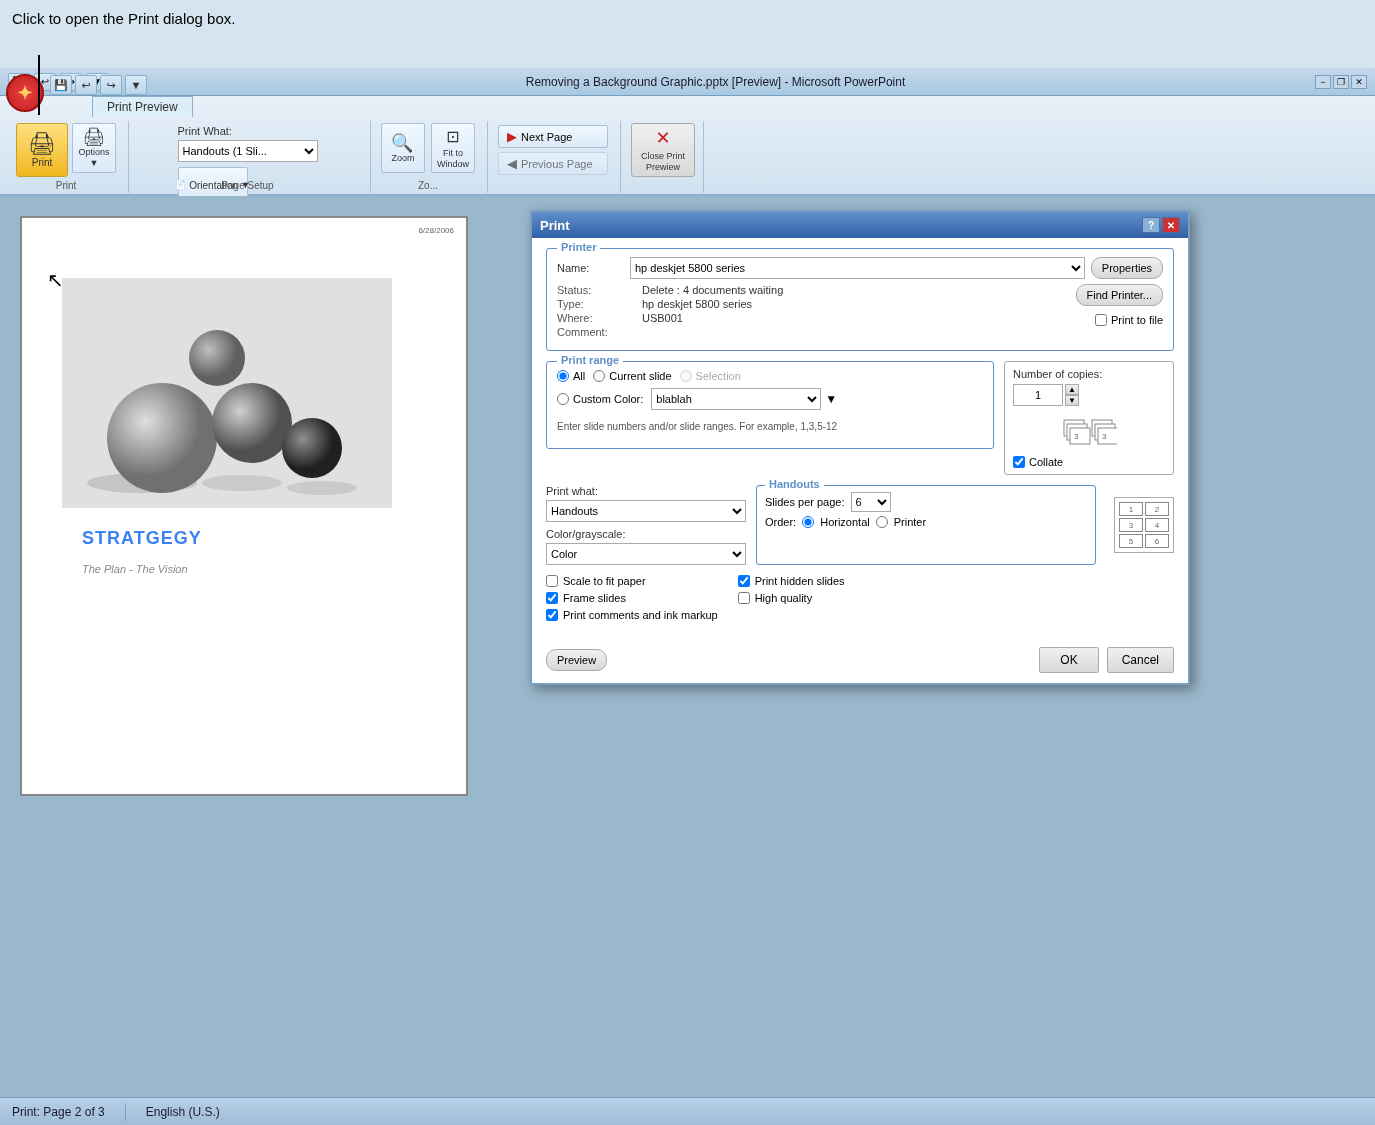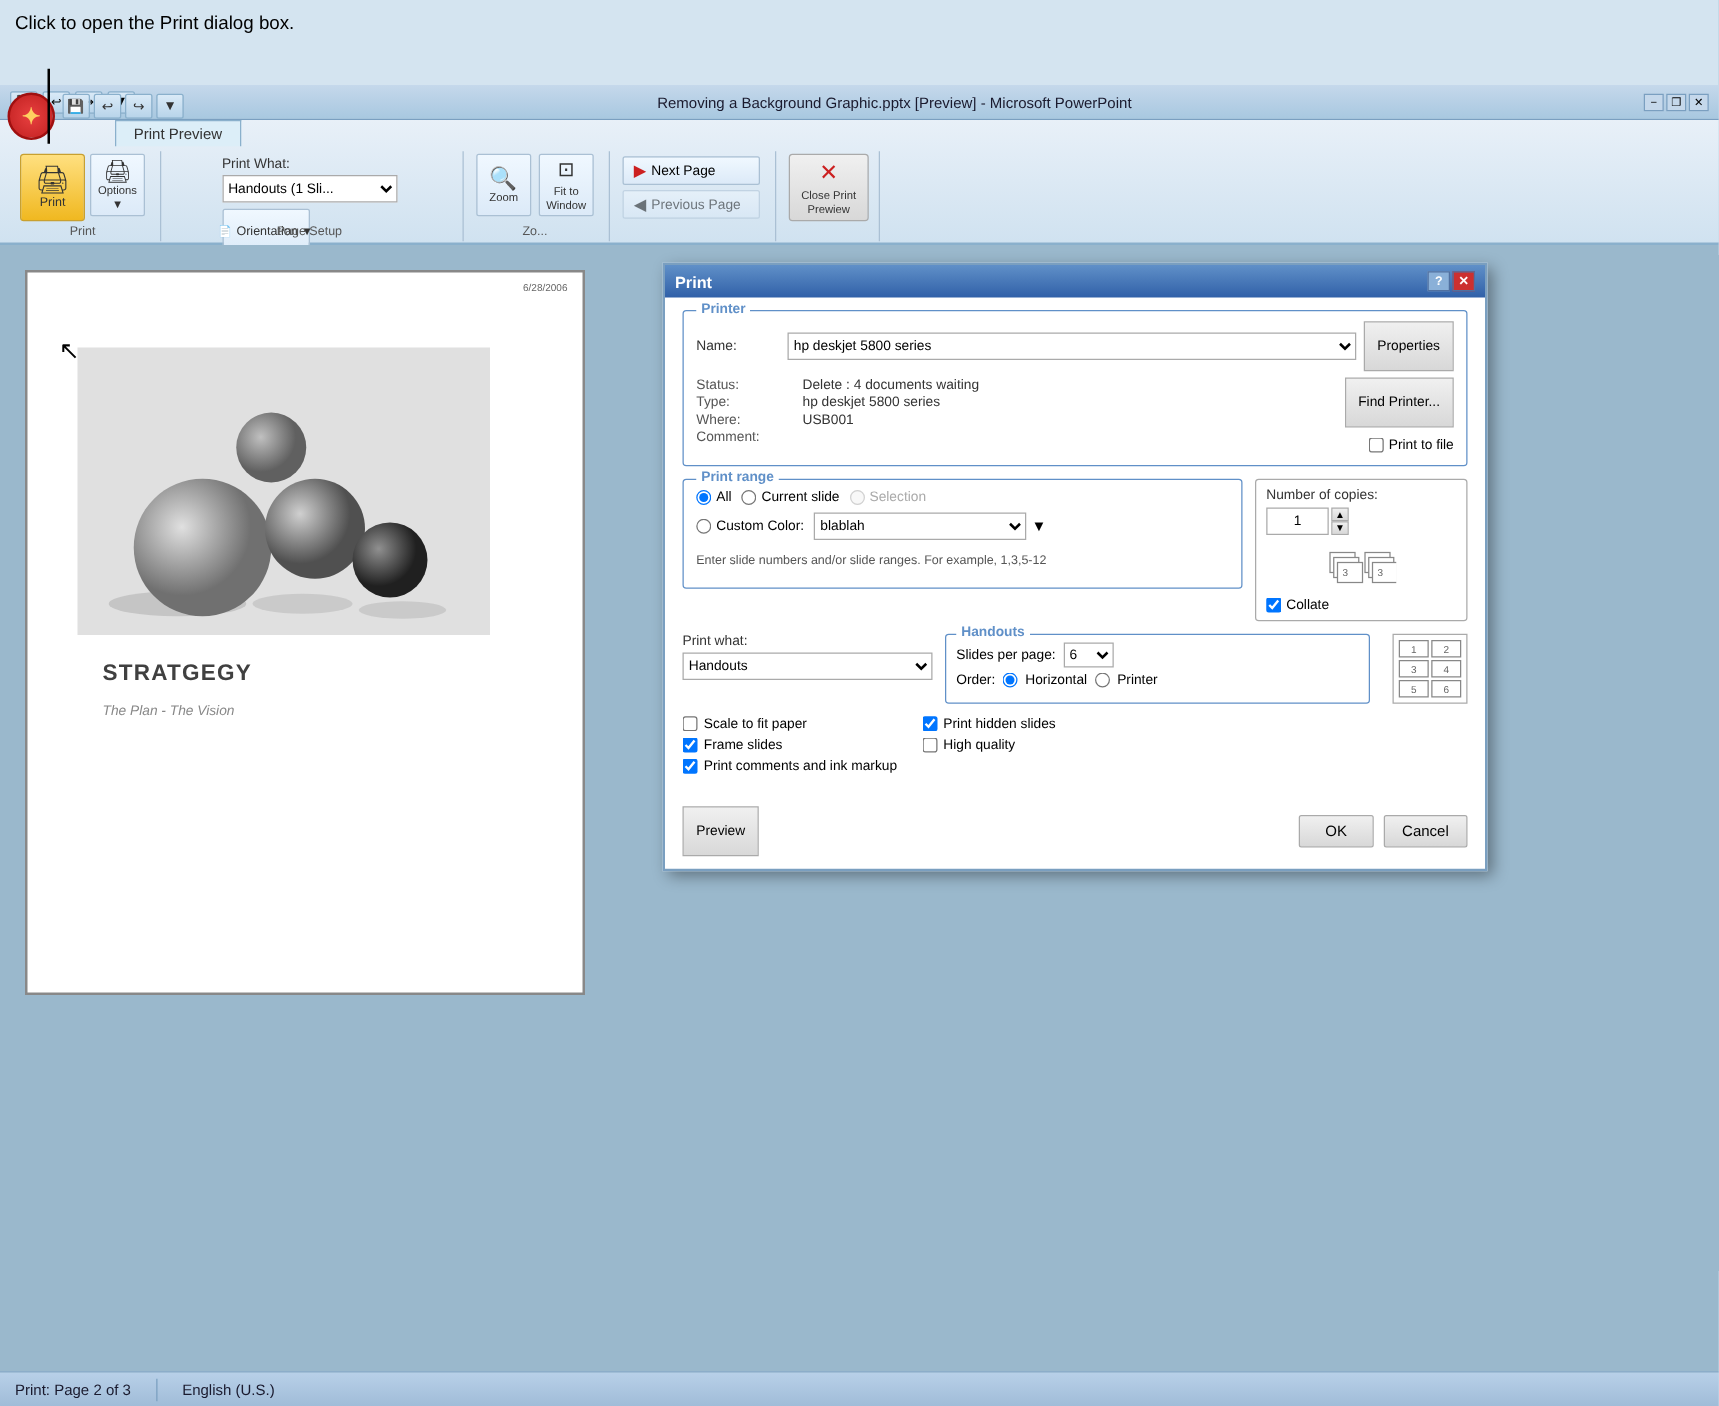--- a/index.html
+++ b/index.html
@@ -41,21 +41,21 @@
 
     .close-btn { display: flex; flex-direction: column; align-items: center; justify-content: center; width: 64px; height: 54px; background: linear-gradient(to bottom, #f0f0f0, #d8d8d8); border: 1px solid #aaa; border-radius: 3px; cursor: pointer; font-size: 9px; color: #333; text-align: center; gap: 2px; }
     .close-btn-icon { font-size: 18px; color: #cc2020; }
     .fit-btn { display: flex; flex-direction: column; align-items: center; width: 44px; height: 50px; background: linear-gradient(to bottom, #f0f8ff, #dceaf8); border: 1px solid #aac0d4; border-radius: 2px; cursor: pointer; font-size: 9px; color: #333; justify-content: center; gap: 2px; text-align: center; }
 
     
     .main-area { position: absolute; top: 196px; left: 0; right: 0; bottom: 28px; background: #9ab8cc; display: flex; align-items: flex-start; justify-content: flex-start; padding: 20px; }
     .slide-preview { width: 448px; height: 580px; background: white; border: 2px solid #888; position: relative; }
     .slide-date { position: absolute; top: 8px; right: 12px; font-size: 8px; color: #666; }
     .slide-image-area { position: absolute; top: 60px; left: 40px; width: 330px; height: 230px; background: #e0e0e0; display: flex; align-items: center; justify-content: center; overflow: hidden; }
-    .slide-title { position: absolute; top: 310px; left: 60px; font-size: 18px; font-weight: bold; color: #404040; letter-spacing: 1px; }
+    .slide-title { position: absolute; top: 310px; left: 60px; font-size: 18px; font-weight: bold; color: #3b82f6; letter-spacing: 1px; }
     .slide-subtitle { position: absolute; top: 345px; left: 60px; font-size: 11px; color: #888; font-style: italic; }
 
     
     .balls-svg { width: 100%; height: 100%; }
 
     
     .status-bar { position: absolute; bottom: 0; left: 0; right: 0; height: 28px; background: linear-gradient(to bottom, #b8d0e8, #a0bcd8); border-top: 1px solid #7a9fc0; display: flex; align-items: center; padding: 0 12px; gap: 20px; font-size: 12px; color: #1a1a2e; }
     .status-divider { width: 1px; height: 18px; background: #7a9fc0; }
     .print-dialog { position: absolute; top: 210px; left: 530px; width: 660px; background: white; border: 2px solid #7a9fc0; box-shadow: 4px 4px 12px rgba(0,0,0,0.4); z-index: 200; }
     .dialog-title-bar { background: linear-gradient(to bottom, #6090c8, #3060a8); height: 26px; display: flex; align-items: center; padding: 0 8px; color: white; font-size: 13px; font-weight: bold; }
@@ -67,21 +67,21 @@
 
     
     .section-group { border: 1px solid #6090c8; border-radius: 3px; padding: 8px 10px 10px; margin-bottom: 10px; position: relative; }
     .section-label { position: absolute; top: -8px; left: 10px; background: white; padding: 0 4px; font-size: 11px; color: #6090c8; font-weight: bold; }
 
     
     .printer-row { display: flex; align-items: center; margin-bottom: 5px; gap: 8px; }
     .printer-field-label { font-size: 11px; width: 65px; color: #333; }
     .printer-select-wrap { display: flex; align-items: center; gap: 6px; flex: 1; }
     .printer-select { flex: 1; height: 22px; font-size: 11px; background: white; border: 1px solid #aaa; }
-    .dialog-btn { height: 40px; padding: 0 10px; font-size: 11px; background: linear-gradient(to bottom, #f0f0f0, #d8d8d8); border: 1px solid #aaa; border-radius: 0; cursor: pointer; white-space: nowrap; }
+    .dialog-btn { height: 22px; padding: 0 10px; font-size: 11px; background: linear-gradient(to bottom, #f0f0f0, #d8d8d8); border: 1px solid #aaa; border-radius: 10px; cursor: pointer; white-space: nowrap; }
     .printer-info-row { display: flex; gap: 20px; margin-bottom: 2px; }
     .pi-label { width: 65px; color: #555; font-size: 11px; }
     .pi-value { font-size: 11px; color: #333; }
     .print-to-file { display: flex; align-items: center; gap: 4px; font-size: 11px; margin-top: 4px; justify-content: flex-end; }
 
     
     .dialog-two-col { display: flex; gap: 10px; margin-bottom: 10px; }
     .col-left { flex: 1; }
     .col-right { width: 170px; }
 
@@ -418,20 +418,26 @@
         </div>
       </div>
     </div>
 
     <div class="bottom-section">
       <div class="print-what-bottom">
         <label>Print what:</label>
         <select class="bottom-select">
           <option>Handouts</option>
         </select>
+        <div style="margin-top:6px;">
+          <label>Color/grayscale:</label>
+          <select class="bottom-select">
+            <option>Color</option>
+          </select>
+        </div>
       </div>
       <div class="handouts-section">
         <span class="handouts-label">Handouts</span>
         <div class="handouts-row">
           <span>Slides per page:</span>
           <select class="small-select">
             <option>6</option>
           </select>
         </div>
         <div class="order-row">

